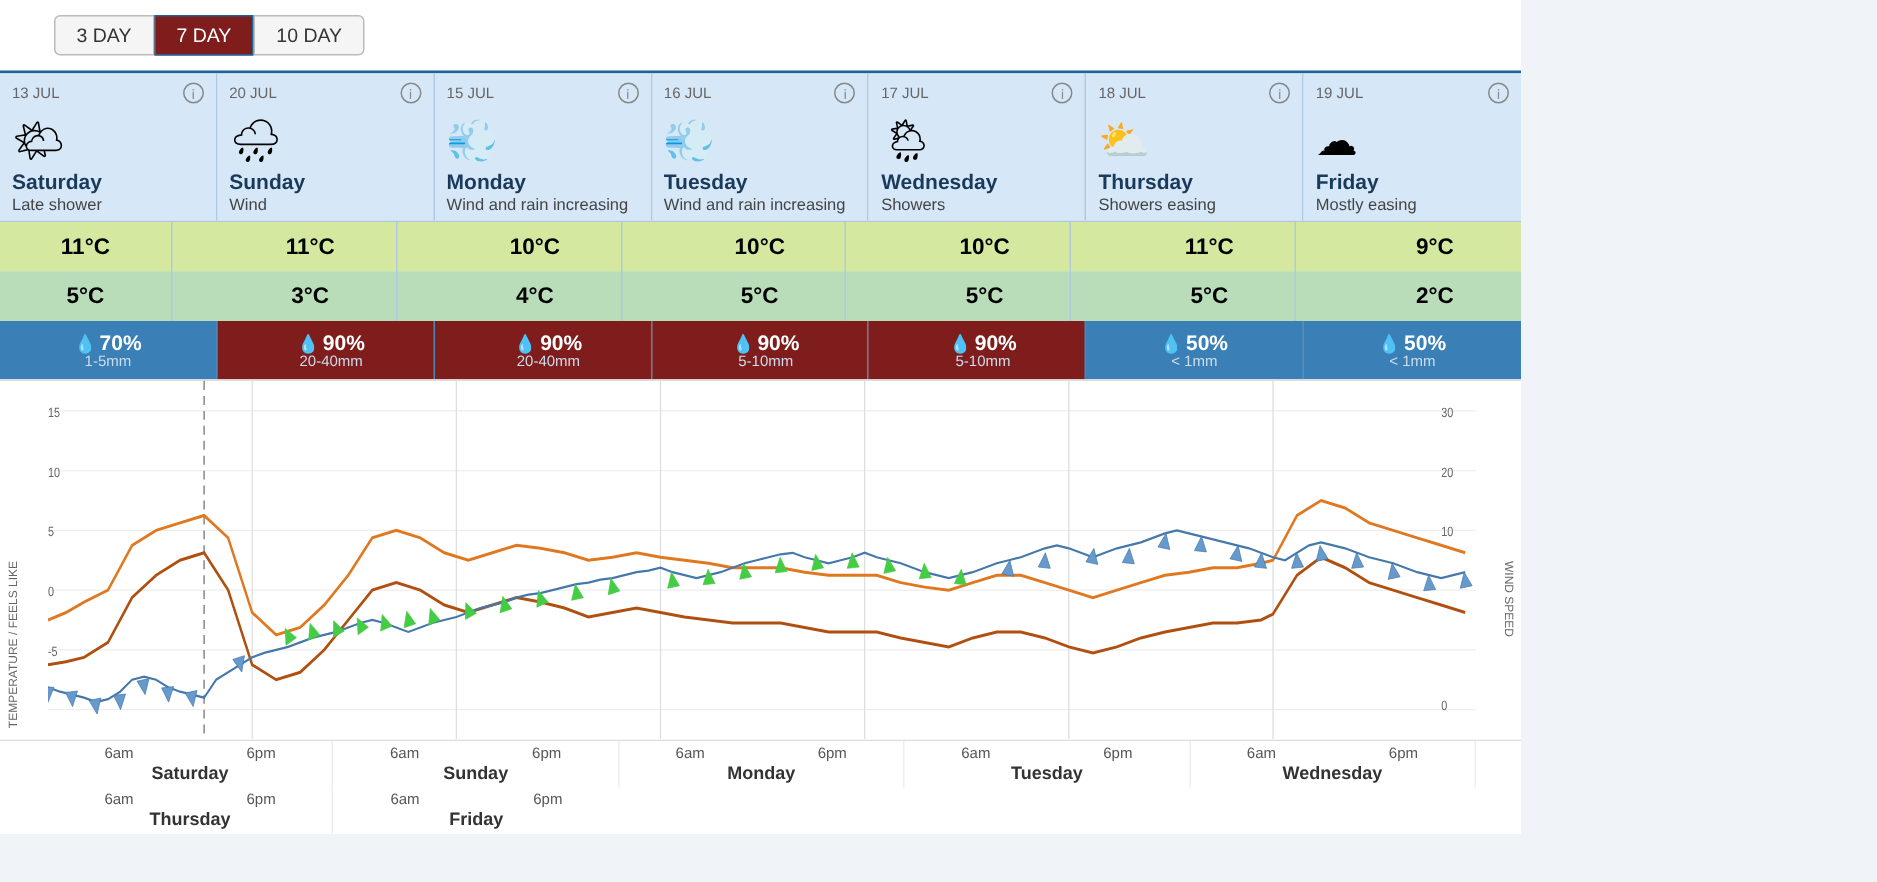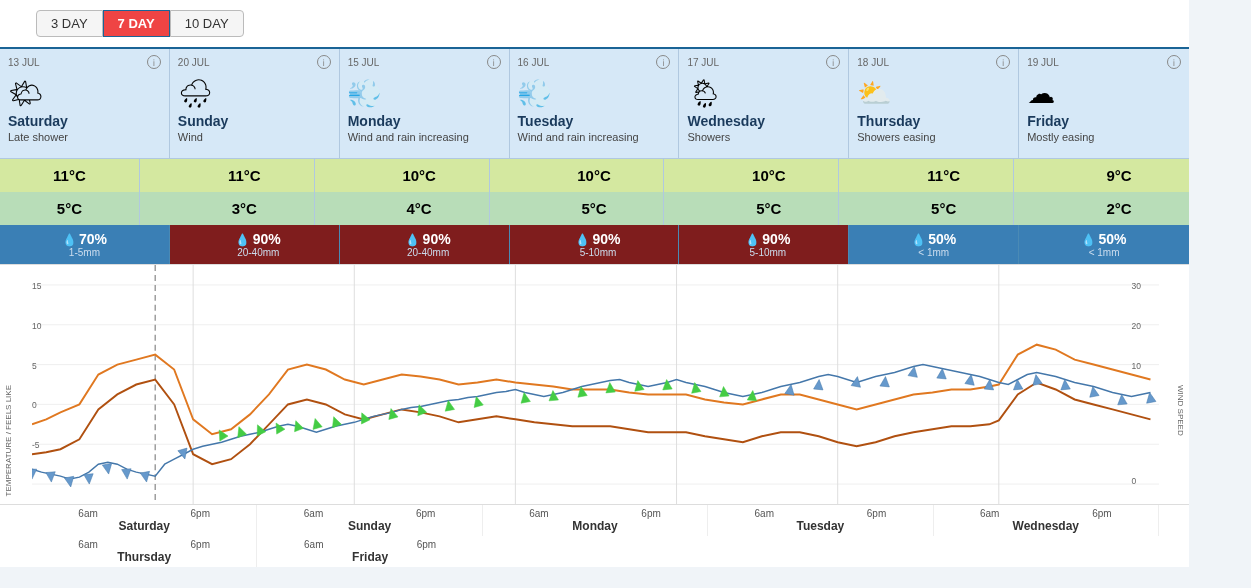--- a/index.html
+++ b/index.html
@@ -1,19 +1,19 @@
 <!DOCTYPE html>
 <html><head>
   <meta charset="utf-8">
   <style>
     * { box-sizing: border-box; margin: 0; padding: 0; }
     body { font-family: Arial, sans-serif; background: #f0f4f8; }
 
     .app-container {
-      width: 1189px;
+      width: 1014px;
       background: #fff;
     }
 
     
     .header {
       display: flex;
       align-items: center;
       padding: 10px 16px;
       background: #fff;
       border-bottom: 2px solid #1a6496;
@@ -31,42 +31,41 @@
     }
     .day-btn {
       padding: 5px 14px;
       border: 1px solid #bbb;
       background: #f5f5f5;
       font-size: 13px;
       cursor: pointer;
       color: #333;
     }
     .day-btn.active {
-      background: #ef4444;
+      background: #7f1d1d;
       color: #fff;
       border-color: #1a6496;
-      font-weight: bold;
     }
     .day-btn:first-child { border-radius: 4px 0 0 4px; }
     .day-btn:last-child { border-radius: 0 4px 4px 0; }
 
     
     .forecast-section {
       background: #d6e8f7;
       padding: 0;
     }
 
     .forecast-grid {
       display: grid;
       grid-template-columns: repeat(7, 1fr);
       border-bottom: 1px solid #b0c8e0;
     }
 
     .forecast-day {
-      padding: 6px 8px 15px;
+      padding: 6px 8px 4px;
       border-right: 1px solid #b0c8e0;
       background: #d6e8f7;
       position: relative;
     }
     .forecast-day:last-child { border-right: none; }
 
     .day-date {
       font-size: 10px;
       color: #666;
       display: flex;

